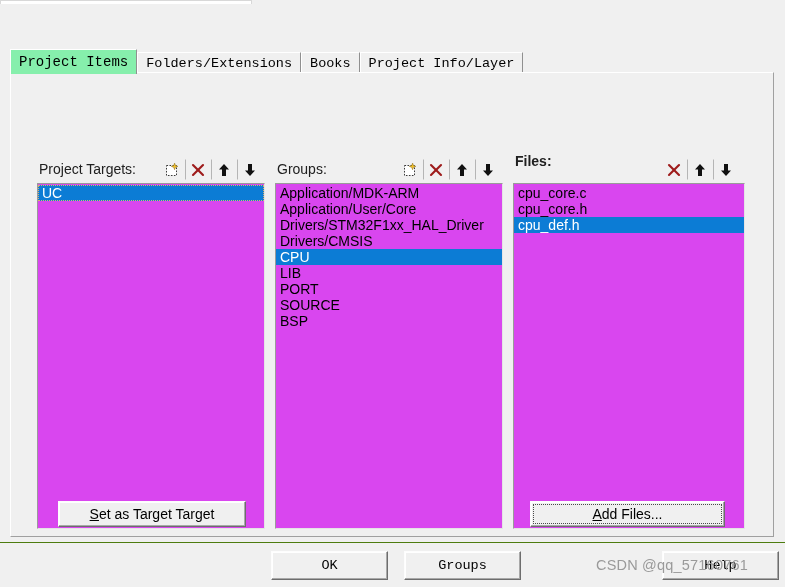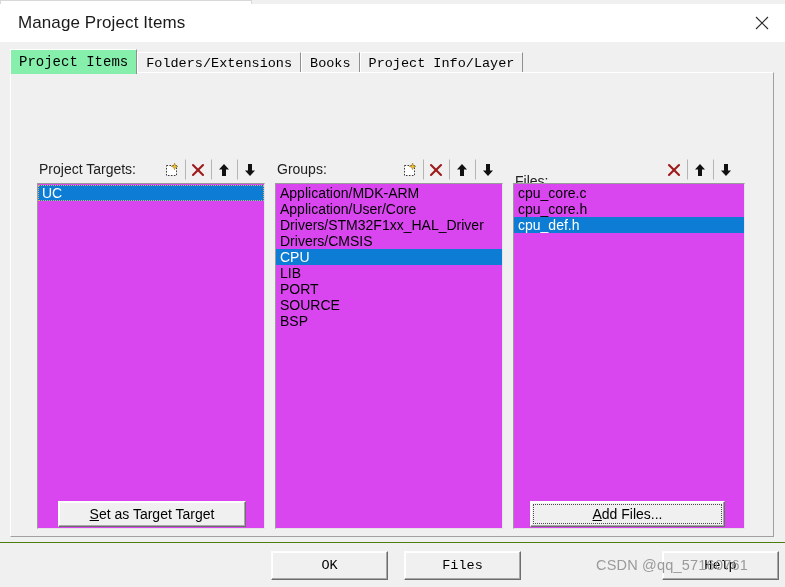--- a/index.html
+++ b/index.html
@@ -250,29 +250,20 @@
 <div id="bg-layer">
   <div class="bg-sliver" style="left:0px; top:0px; width:250px; height:5px;"></div>
   <div class="bg-frag" style="left:774px; top:262px;"></div>
   <div class="bg-frag" style="left:774px; top:272px;"></div>
   <div class="bg-frag" style="left:774px; top:318px;"></div>
   <div class="bg-frag" style="left:774px; top:330px;"></div>
 </div>
 
 <div id="window">
 
-  <div id="titlebar">
-    <div id="title-text">Manage Project Items</div>
-    <div id="close-button">
-      <svg width="14" height="14" viewBox="0 0 14 14" aria-hidden="true">
-        <line x1="1" y1="1" x2="13" y2="13" stroke="#2b2b2b" stroke-width="1.1"></line>
-        <line x1="13" y1="1" x2="1" y2="13" stroke="#2b2b2b" stroke-width="1.1"></line>
-      </svg>
-    </div>
-  </div>
 
   <div id="client">
 
     <div id="tabstrip">
       <div class="tab active">
         <span>Project Items</span>
       </div>
       <div class="tab">
         <span>Folders/Extensions</span>
       </div>
@@ -353,21 +344,21 @@
           <div class="litem">Drivers/STM32F1xx_HAL_Driver</div>
           <div class="litem">Drivers/CMSIS</div>
           <div class="litem selected">CPU</div>
           <div class="litem">LIB</div>
           <div class="litem">PORT</div>
           <div class="litem">SOURCE</div>
           <div class="litem">BSP</div>
         </div>
       </div>
 
-      <div class="col-label" style="left:504px; top:100px;">Files:</div>
+      <div class="col-label" style="left:504px; top:80px;font-weight:bold;">Files:</div>
 
       <div class="toolbar" style="left:650px; top:86px;">
         <div class="tbtn">
           <svg width="14" height="14" viewBox="0 0 14 14" aria-hidden="true">
             <line x1="2" y1="2" x2="12" y2="12" stroke="#9e1b1b" stroke-width="2.1" stroke-linecap="round"></line>
             <line x1="12" y1="2" x2="2" y2="12" stroke="#9e1b1b" stroke-width="2.1" stroke-linecap="round"></line>
           </svg>
         </div>
         <div class="tbtn">
           <svg width="12" height="14" viewBox="0 0 12 14" aria-hidden="true">
@@ -398,21 +389,21 @@
         <span class="focusring"></span>
       </div>
 
     </div>
 
     <div id="bottombar">
       <div class="pbutton mono" style="left:271px; top:8px; width:117px; height:29px;">
         <span>OK</span>
       </div>
       <div class="pbutton mono" style="left:404px; top:8px; width:117px; height:29px;">
-        <span>Files</span>
+        <span>Groups</span>
       </div>
       <div class="pbutton mono" style="left:662px; top:8px; width:117px; height:29px;">
         <span>Help</span>
       </div>
     </div>
 
   </div>
 </div>
 
 <div id="watermark">CSDN @qq_57160761</div>

